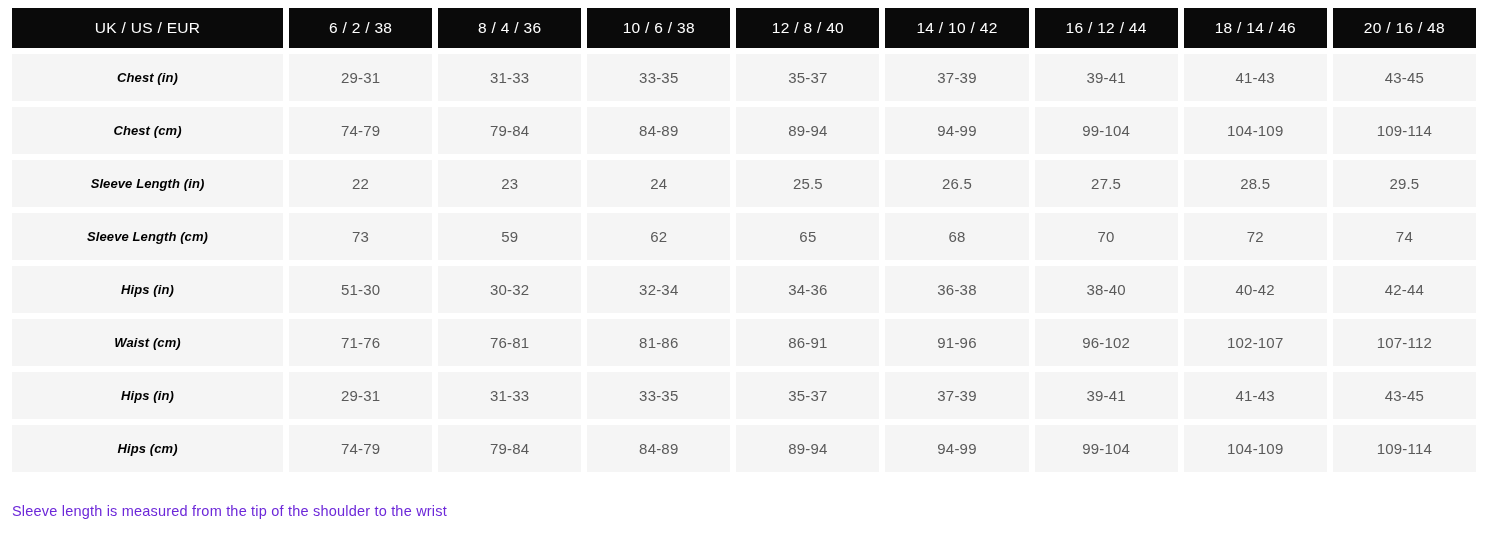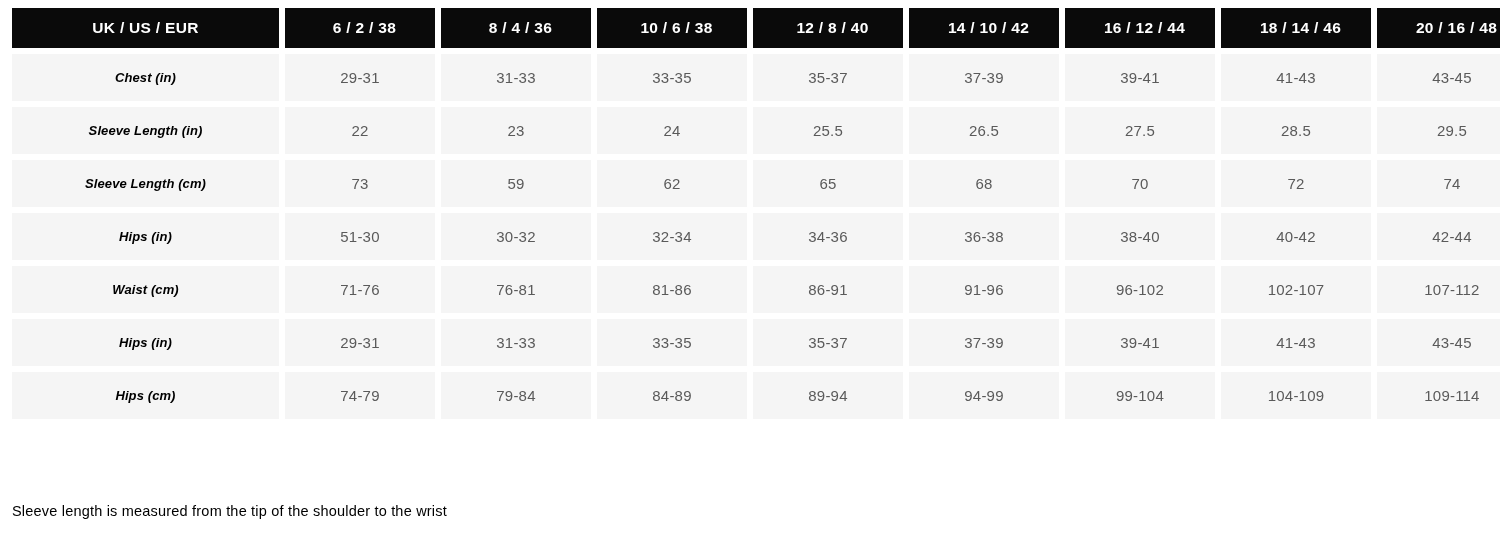--- a/index.html
+++ b/index.html
@@ -30,35 +30,34 @@
     margin-left: -6px;
     margin-top: -6px;
     table-layout: fixed;
   }
 
   
   .size-table thead th {
     background: #0a0a0a;
     color: #ffffff;
     font-size: 15.5px;
-    font-weight: bold;
+    font-weight: normal;
     letter-spacing: 0.3px;
     text-align: center;
     vertical-align: middle;
     height: 40px;
     padding: 0 4px;
     white-space: nowrap;
   }
 
   .size-table thead th.col-label {
     width: 259px;
   }
   .size-table thead th.col-size {
     width: 133px;
-    padding-left: 13px;
   }
 
   
   .size-table tbody td {
     background: #f5f5f5;
     height: 47px;
     padding: 0 4px;
     text-align: center;
     vertical-align: middle;
     white-space: nowrap;
@@ -78,21 +77,21 @@
     font-weight: normal;
     letter-spacing: 0.2px;
   }
 
   
   .chart-note {
     position: absolute;
     left: 12px;
     top: 503px;
     font-size: 14.5px;
-    color: #000000;
+    color: #6d28d9;
     letter-spacing: 0.2px;
     font-weight: normal;
     white-space: nowrap;
   }
 </style>
 </head>
 <body>
 
 <div id="size-chart-wrapper">
 
@@ -117,20 +116,31 @@
         <td class="row-value">29-31</td>
         <td class="row-value">31-33</td>
         <td class="row-value">33-35</td>
         <td class="row-value">35-37</td>
         <td class="row-value">37-39</td>
         <td class="row-value">39-41</td>
         <td class="row-value">41-43</td>
         <td class="row-value">43-45</td>
       </tr>
 
+      <tr>
+        <td class="row-label">Chest (cm)</td>
+        <td class="row-value">74-79</td>
+        <td class="row-value">79-84</td>
+        <td class="row-value">84-89</td>
+        <td class="row-value">89-94</td>
+        <td class="row-value">94-99</td>
+        <td class="row-value">99-104</td>
+        <td class="row-value">104-109</td>
+        <td class="row-value">109-114</td>
+      </tr>
 
       <tr>
         <td class="row-label">Sleeve Length (in)</td>
         <td class="row-value">22</td>
         <td class="row-value">23</td>
         <td class="row-value">24</td>
         <td class="row-value">25.5</td>
         <td class="row-value">26.5</td>
         <td class="row-value">27.5</td>
         <td class="row-value">28.5</td>

